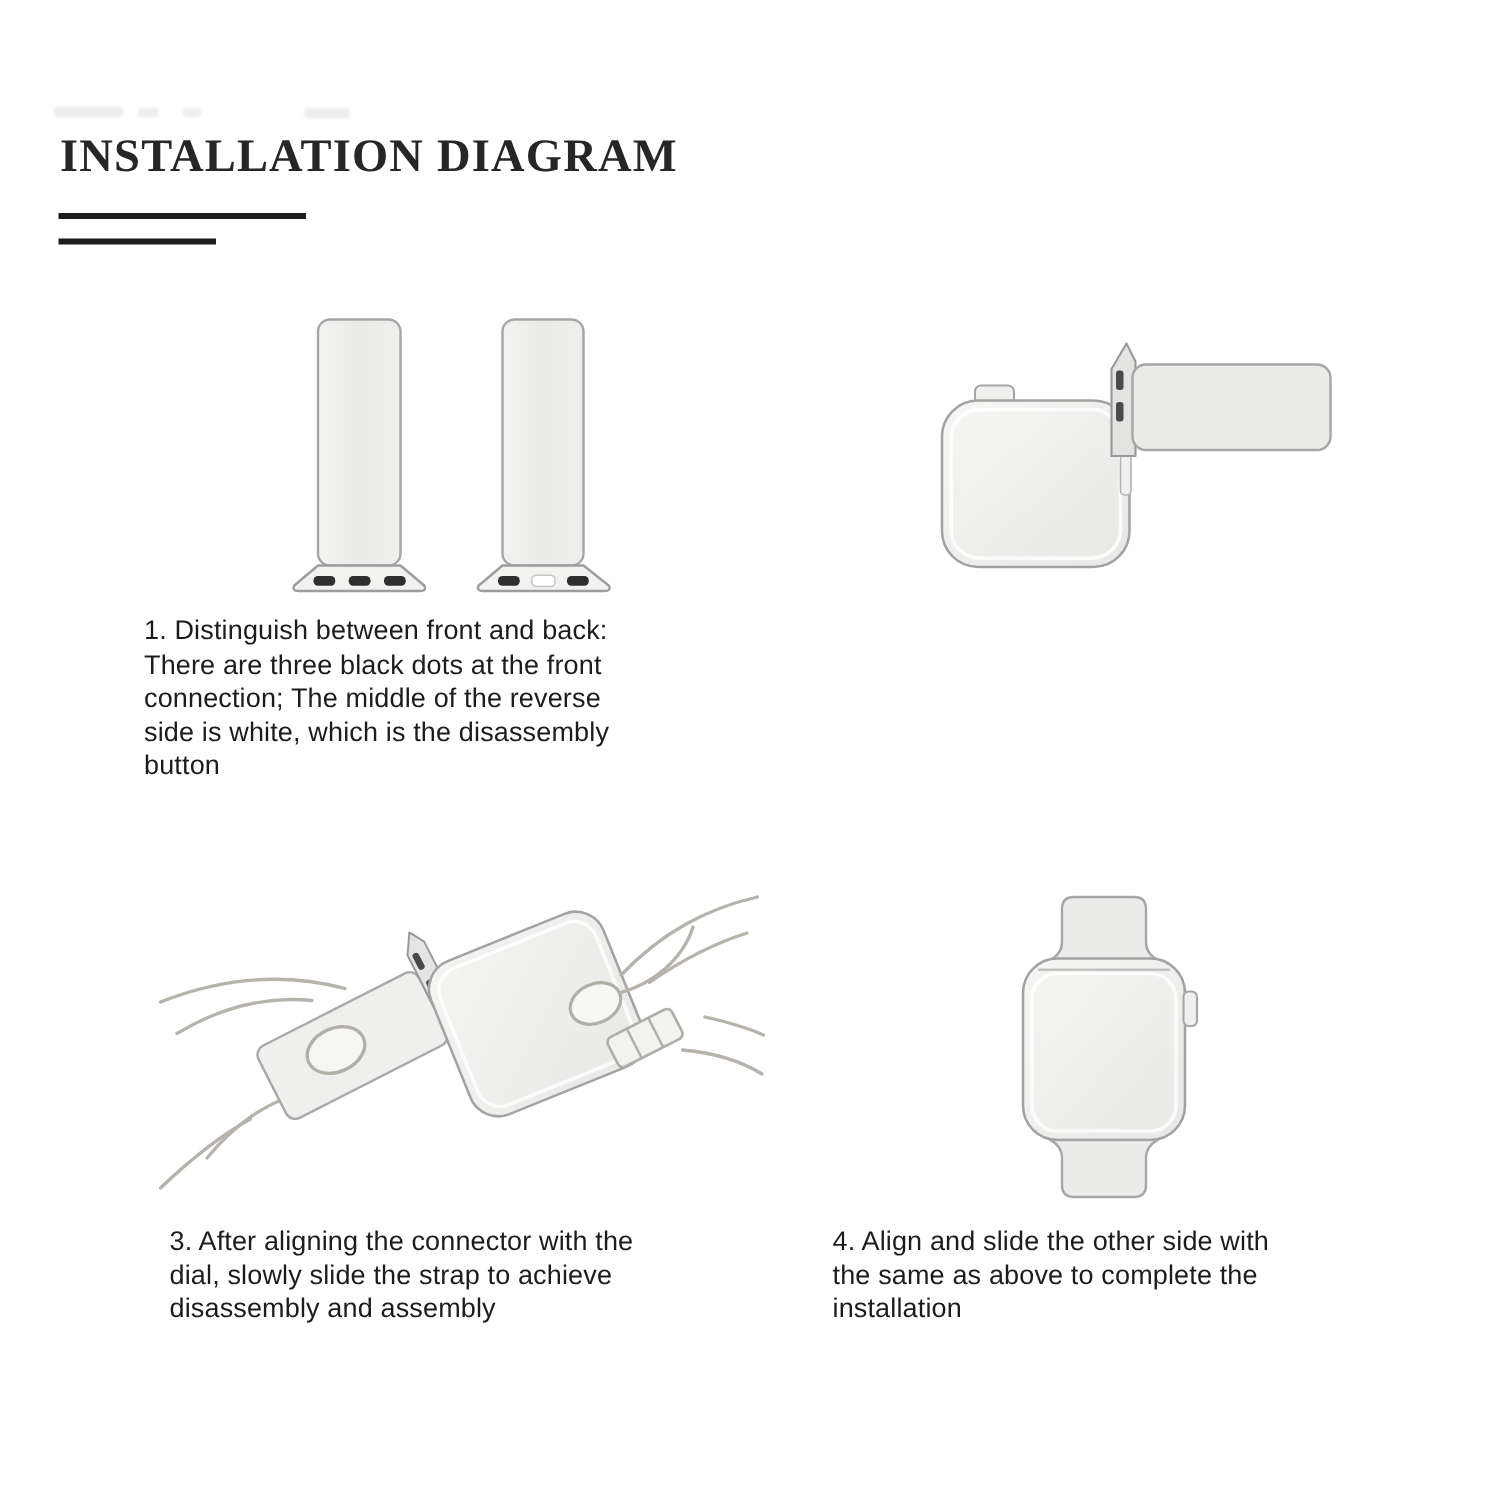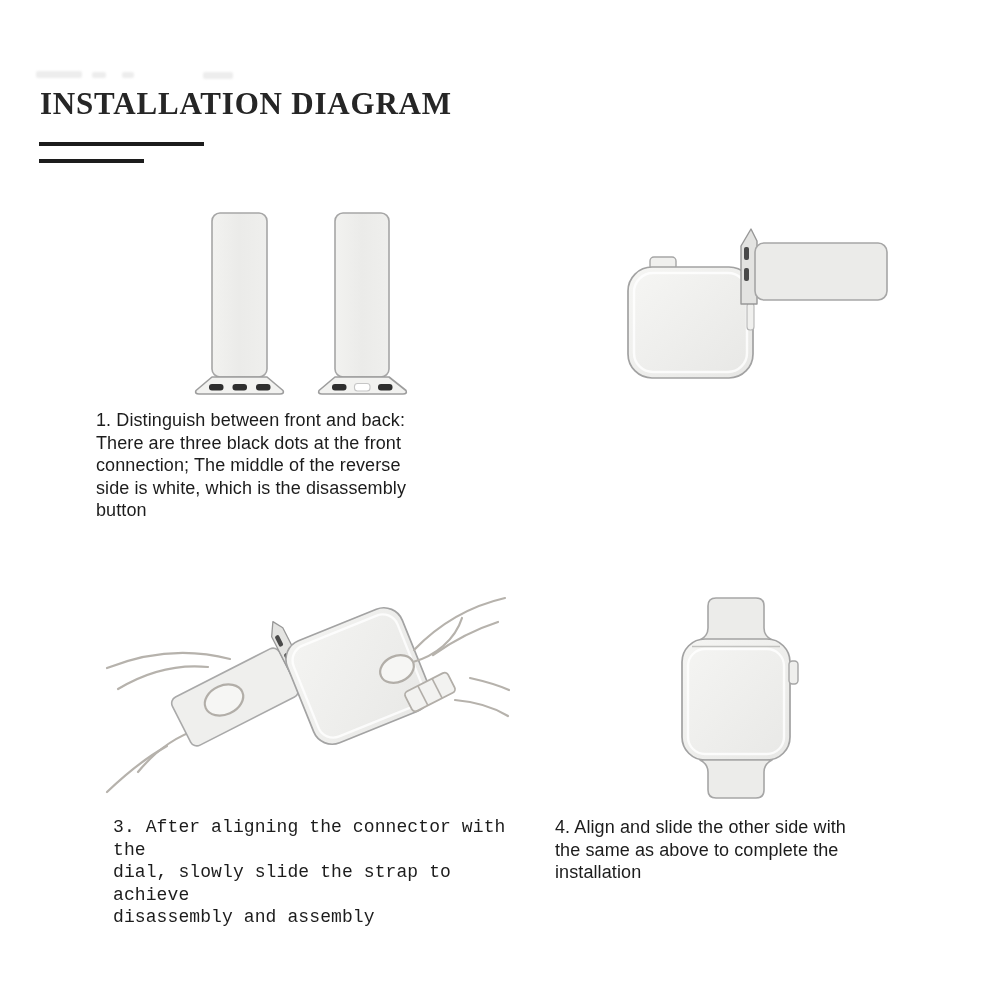--- a/index.html
+++ b/index.html
@@ -16,21 +16,21 @@
   .rule-long{left:39px;top:142px;width:165px;}
   .rule-short{left:39px;top:159px;width:105px;}
   .artifact{position:absolute;background:#ededed;filter:blur(1px);border-radius:2px;}
   .caption{
     position:absolute;margin:0;color:#1c1c1c;
     font-size:18px;line-height:22.5px;letter-spacing:0.1px;
     white-space:pre-line;
   }
   .caption-1{left:96px;top:409px;width:390px;}
   .caption-2{left:555px;top:412px;width:400px;}
-  .caption-3{left:113px;top:816px;width:400px;font-family:Liberation Mono, monospace;}
+  .caption-3{left:113px;top:816px;width:400px;}
   .caption-4{left:555px;top:816px;width:400px;}
   .illus{position:absolute;}
   .illus-1{left:170px;top:200px;}
   .illus-2{left:610px;top:222px;}
   .illus-3{left:105px;top:585px;}
   .illus-4{left:655px;top:592px;}
 </style>
 </head>
 <body>
 

